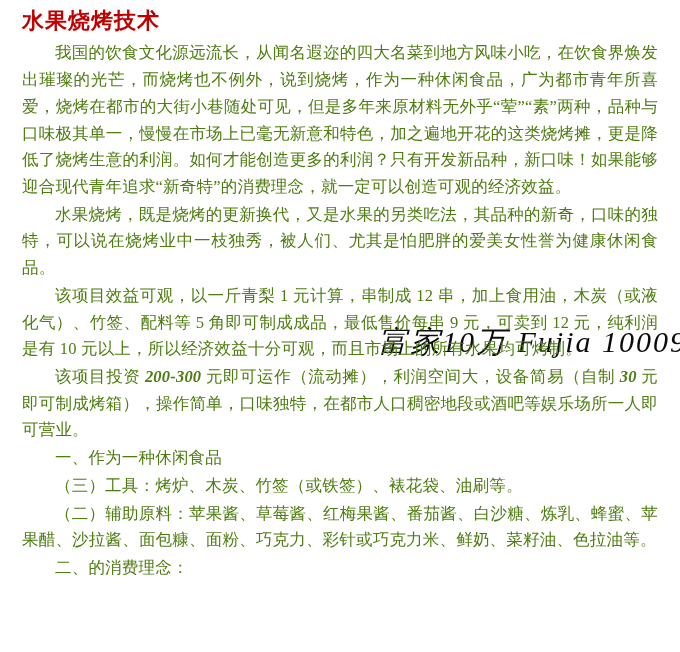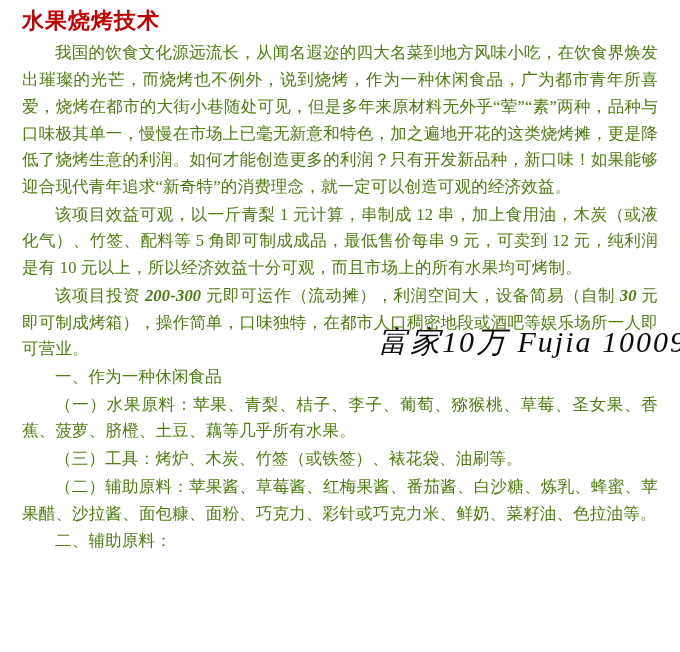--- a/index.html
+++ b/index.html
@@ -71,29 +71,29 @@
 <div class="page">
 
   <div class="watermark">富家10万 Fujia 10009</div>
 
   <div class="content">
 
     <div class="doc-title">水果烧烤技术</div>
 
     <p class="para">我国的饮食文化源远流长，从闻名遐迩的四大名菜到地方风味小吃，在饮食界焕发出璀璨的光芒，而烧烤也不例外，说到烧烤，作为一种休闲食品，广为都市青年所喜爱，烧烤在都市的大街小巷随处可见，但是多年来原材料无外乎“荤”“素”两种，品种与口味极其单一，慢慢在市场上已毫无新意和特色，加之遍地开花的这类烧烤摊，更是降低了烧烤生意的利润。如何才能创造更多的利润？只有开发新品种，新口味！如果能够迎合现代青年追求“新奇特”的消费理念，就一定可以创造可观的经济效益。</p>
 
+    <p class="para">水果烧烤，既是烧烤的更新换代，又是水果的另类吃法，其品种的新奇，口味的独特，可以说在烧烤业中一枝独秀，被人们、尤其是怕肥胖的爱美女性誉为健康休闲食品。</p>
 
     <p class="para">该项目效益可观，以一斤青梨 1 元计算，串制成 12 串，加上食用油，木炭（或液化气）、竹签、配料等 5 角即可制成成品，最低售价每串 9 元，可卖到 12 元，纯利润是有 10 元以上，所以经济效益十分可观，而且市场上的所有水果均可烤制。</p>
 
     <p class="para bold-seg"><span>该项目投资 </span><b>200-300</b><span> 元即可运作（流动摊），利润空间大，设备简易（自制 </span><b>30</b><span> 元即可制成烤箱），操作简单，口味独特，在都市人口稠密地段或酒吧等娱乐场所一人即可营业。</span></p>
 
     <p class="para">一、作为一种休闲食品</p>
 
-    <p class="para">（一）水果原料：苹果、青梨、桔子、李子、葡萄、猕猴桃、草莓、圣女果、香蕉、菠萝、脐橙、土豆、藕等几乎所有水果。</p>
 
     <p class="para">（三）工具：烤炉、木炭、竹签（或铁签）、裱花袋、油刷等。</p>
 
     <p class="para">（二）辅助原料：苹果酱、草莓酱、红梅果酱、番茄酱、白沙糖、炼乳、蜂蜜、苹果醋、沙拉酱、面包糠、面粉、巧克力、彩针或巧克力米、鲜奶、菜籽油、色拉油等。</p>
 
-    <p class="para">二、辅助原料：</p>
+    <p class="para">二、的消费理念：</p>
 
   </div>
 </div>
 
 </body></html>

